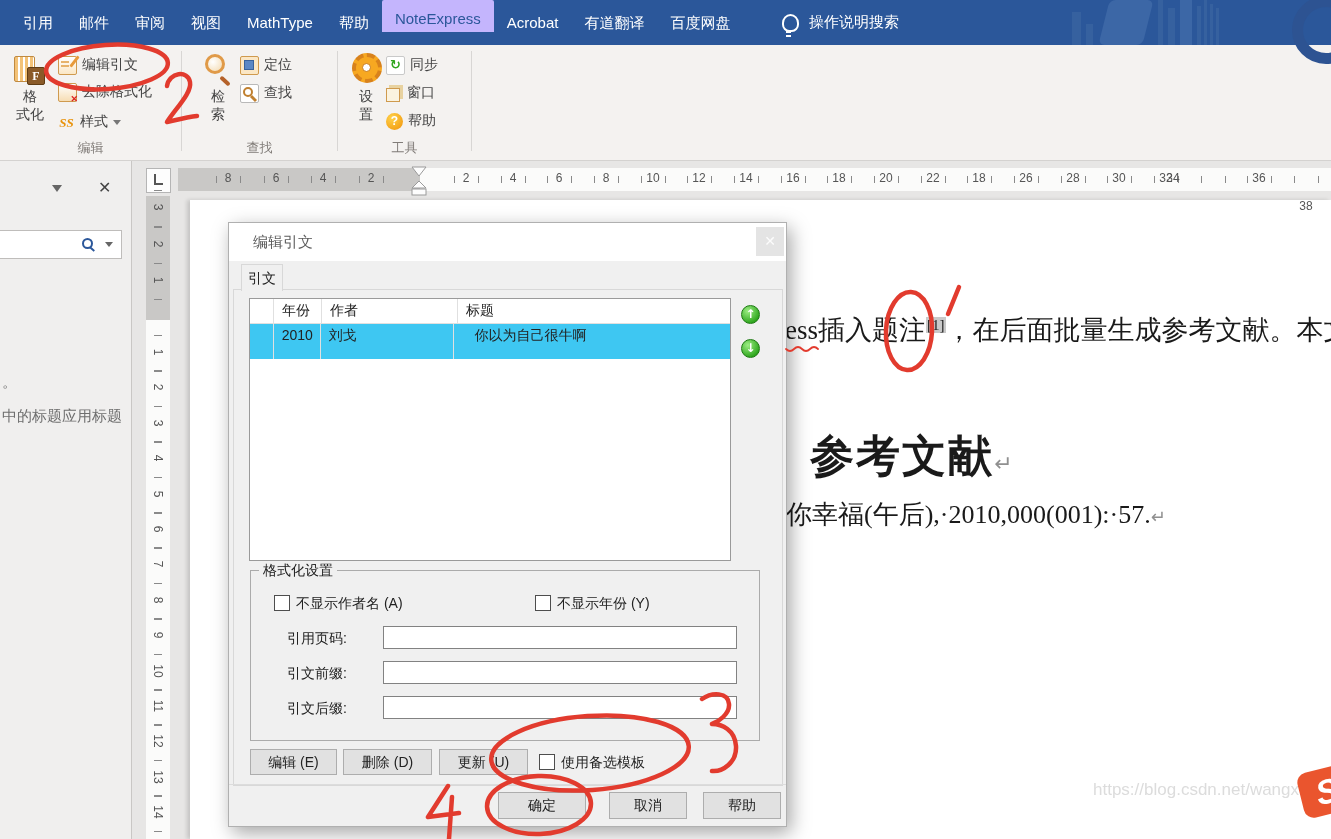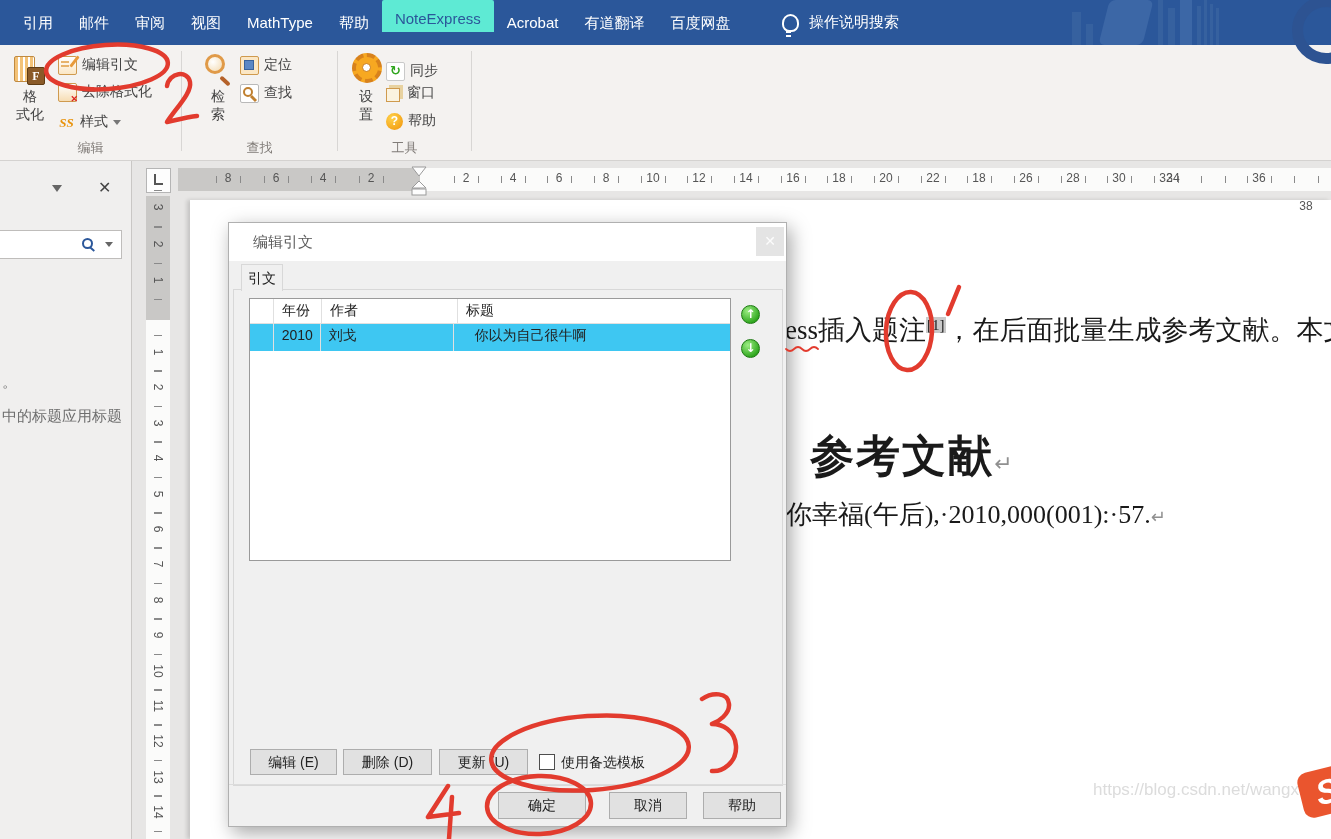--- a/index.html
+++ b/index.html
@@ -3,21 +3,21 @@
 <meta charset="utf-8">
 <style>
   html,body{margin:0;padding:0}
   body{font-family:"Liberation Sans",sans-serif;background:#e7e6e5}
   #app{position:relative;width:1331px;height:839px;overflow:hidden;background:#e7e6e5}
 
   
   .titlebar{position:absolute;left:0;top:0;width:1331px;height:45px;background:#2b579a;z-index:6}
   .tabs{position:absolute;left:10px;top:0;display:flex;height:32px}
   .tab{padding:0 13px;line-height:45px;font-size:15px;color:#fff;white-space:nowrap;cursor:default}
-  .tab.active{background:#5eead4;color:#2b579a;margin-top:0;line-height:38px;border-radius:2px 2px 0 0}
+  .tab.active{background:#c4b5fd;color:#2b579a;margin-top:0;line-height:38px;border-radius:2px 2px 0 0}
   .tellme{position:absolute;left:782px;top:0;height:45px;display:flex;align-items:center;gap:10px;color:#fff;font-size:15px}
   .bulb{width:13px;height:14px;border:2px solid #fff;border-radius:50% 50% 42% 42%;position:relative}
   .bulb::after{content:"";position:absolute;left:2px;bottom:-7px;width:5px;height:1px;border-top:2px solid #fff;border-bottom:2px solid #fff;padding-bottom:1px}
   .deco{position:absolute;background:#36619f}
   .deco.light{background:#3c67a6}
   .deco.ring{background:none;border:11px solid #2d5392;border-radius:50%}
 
   
   .ribbon{position:absolute;left:0;top:45px;width:1331px;height:115px;background:#f4f2f0;border-bottom:1px solid #d4d2d0;z-index:5}
   .rgroup{position:absolute;top:0;height:115px}
@@ -90,21 +90,21 @@
   .csdn{position:absolute;left:1169px;top:608px;width:54px;height:46px;background:#ea552e;border-radius:10px;transform:rotate(-14deg);color:#fff;text-align:center;font:bold italic 34px/46px "Liberation Sans",sans-serif;z-index:3}
 
   
   .dialog{position:absolute;left:228px;top:222px;width:557px;height:603px;background:#f0f0f0;border:1px solid #b0b0b0;box-shadow:4px 6px 18px rgba(0,0,0,.35);z-index:10;font-size:14px;color:#222}
   .dlg-title{position:absolute;left:0;top:0;width:100%;height:38px;background:#fff}
   .dlg-title span{position:absolute;left:24px;top:10px;color:#5c5c5c;font-size:15px}
   .dlg-close{position:absolute;left:527px;top:4px;width:28px;height:29px;background:#e4e4e4;color:#fcfcfc;text-align:center;line-height:29px;font-size:14px;cursor:default}
   .dlg-tab{position:absolute;left:12px;top:41px;width:40px;height:26px;background:#f0f0f0;border:1px solid #d8d8d8;border-bottom:none;text-align:center;line-height:26px;z-index:2}
   .dlg-pane{position:absolute;left:4px;top:66px;width:548px;height:495px;border:1px solid #d8d8d8}
   .ctable{position:absolute;left:20px;top:75px;width:480px;height:261px;background:#fff;border:1px solid #9a9a9a;overflow:hidden}
-  .crow{display:flex;height:27px;line-height:23px}
+  .crow{display:flex;height:35px;line-height:23px}
   .crow.header{border-bottom:1px solid #e0e0e0;height:24px}
   .ccell{border-right:1px solid #e0e0e0;padding-left:8px;box-sizing:border-box;overflow:hidden;white-space:nowrap}
   .crow.selected{background:#3ec7f2}
   .gbtn{position:absolute;width:19px;height:19px;border-radius:50%;background:radial-gradient(circle at 35% 30%,#9dee84,#2da51c 75%);border:1px solid #1d7a12;box-sizing:border-box;color:#fff;text-align:center;font:bold 12px/17px "DejaVu Sans",sans-serif;cursor:default}
   .gbtn.up::after{content:"↑"} .gbtn.down::after{content:"↓"}
   .groupbox{position:absolute;left:21px;top:347px;width:508px;height:169px;border:1px solid #ababab}
   .gb-label{position:absolute;left:8px;top:-9px;background:#f0f0f0;padding:0 4px}
   .cb{position:absolute;width:14px;height:14px;background:#fff;border:1px solid #4d4d4d;cursor:default}
   .cblabel{position:absolute;white-space:nowrap}
   .frow-label{position:absolute;left:36px}
@@ -191,21 +191,21 @@
           <span>查找</span>
         </div>
         <div class="rg-label">查找</div>
       </div>
       <div class="rgroup" style="left: 338px; width: 133px;">
         <div class="bigbtn" style="left: 4px;">
           <div class="bigic gear-icon"></div>
           <div class="l1">设</div>
           <div class="l2">置</div>
         </div>
-        <div class="sbtn" style="left: 48px; top: 16px;">
+        <div class="sbtn" style="left: 48px; top: 10px;">
           <span class="ic ic-sync"></span>
           <span>同步</span>
         </div>
         <div class="sbtn" style="left: 48px; top: 38px;">
           <span class="ic ic-window"></span>
           <span>窗口</span>
         </div>
         <div class="sbtn" style="left: 48px; top: 66px;">
           <span class="ic ic-help"></span>
           <span>帮助</span>
@@ -395,20 +395,34 @@
         <div class="crow selected">
           <div class="ccell" style="width: 24px;"></div>
           <div class="ccell" style="width: 48px;">2010</div>
           <div class="ccell" style="width: 136px;">刘戈</div>
           <div class="ccell" style="width: 270px; border-right: none; margin-left: 13px;">你以为自己很牛啊</div>
         </div>
       </div>
     <div class="gbtn up" style="left:512px;top:82px"></div>
     <div class="gbtn down" style="left:512px;top:116px"></div>
 
+    <div class="groupbox">
+      <div class="gb-label">格式化设置</div>
+      <div class="cb" style="left:23px;top:24px"></div>
+      <div class="cblabel" style="left:45px;top:24px">不显示作者名 (A)</div>
+      <div class="cb" style="left:284px;top:24px"></div>
+      <div class="cblabel" style="left:306px;top:24px">不显示年份 (Y)</div>
+
+      <div class="frow-label" style="top:59px">引用页码:</div>
+      <input class="finput" style="top: 55px;" value="">
+      <div class="frow-label" style="top:94px">引文前缀:</div>
+      <input class="finput" style="top: 90px;" value="">
+      <div class="frow-label" style="top:129px">引文后缀:</div>
+      <input class="finput" style="top: 125px;" value="">
+    </div>
 
     <div class="dbtn" style="left:21px;top:526px;width:87px">编辑 (E)</div>
     <div class="dbtn" style="left:114px;top:526px;width:89px">删除 (D)</div>
     <div class="dbtn" style="left:210px;top:526px;width:89px">更新 (U)</div>
     <div class="cb" style="left:310px;top:531px"></div>
     <div class="cblabel" style="left:332px;top:531px">使用备选模板</div>
 
     <div class="dlg-sep"></div>
     <div class="dbtn" style="left:269px;top:569px;width:88px;height:27px">确定</div>
     <div class="dbtn" style="left:380px;top:569px;width:78px;height:27px">取消</div>

